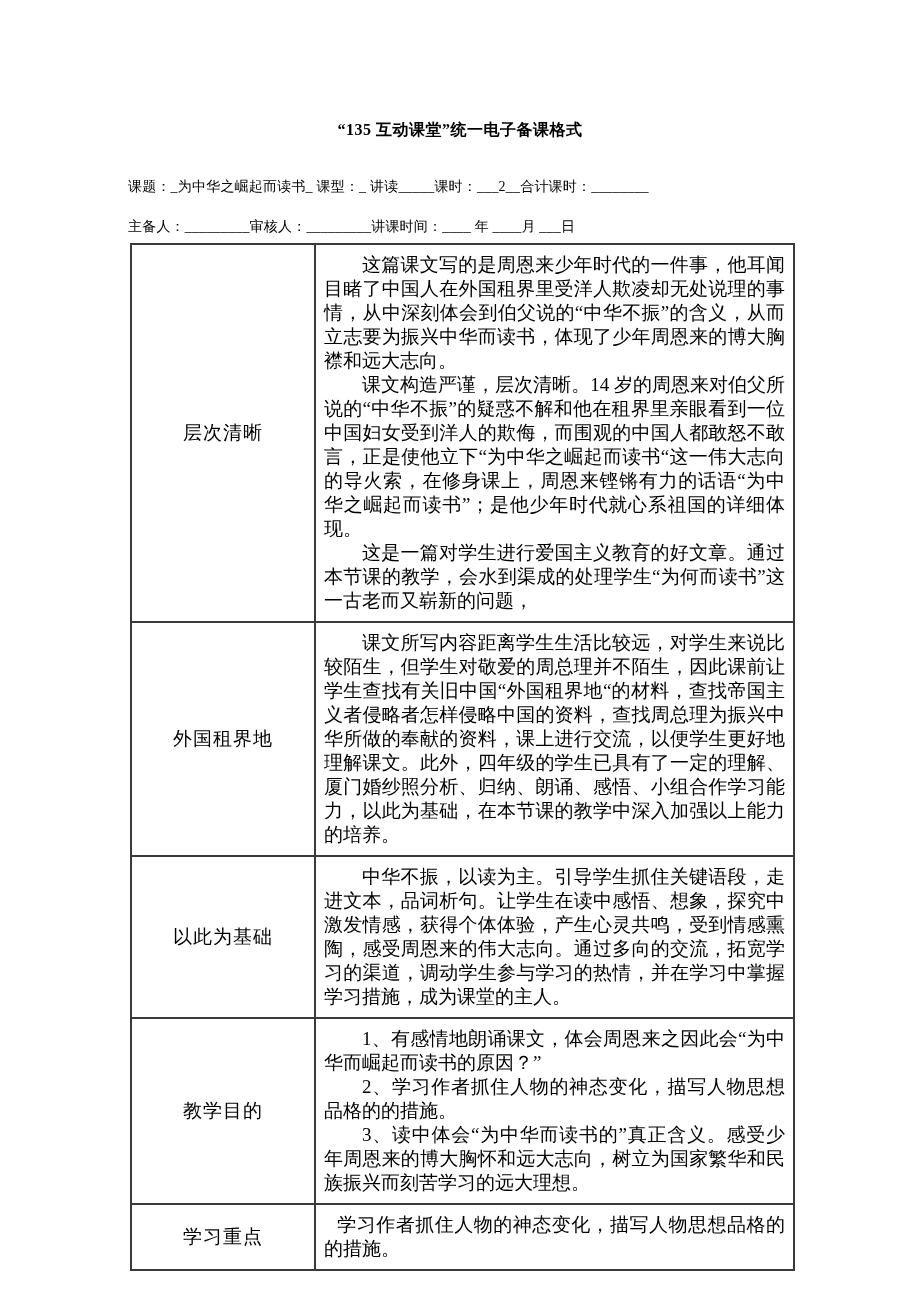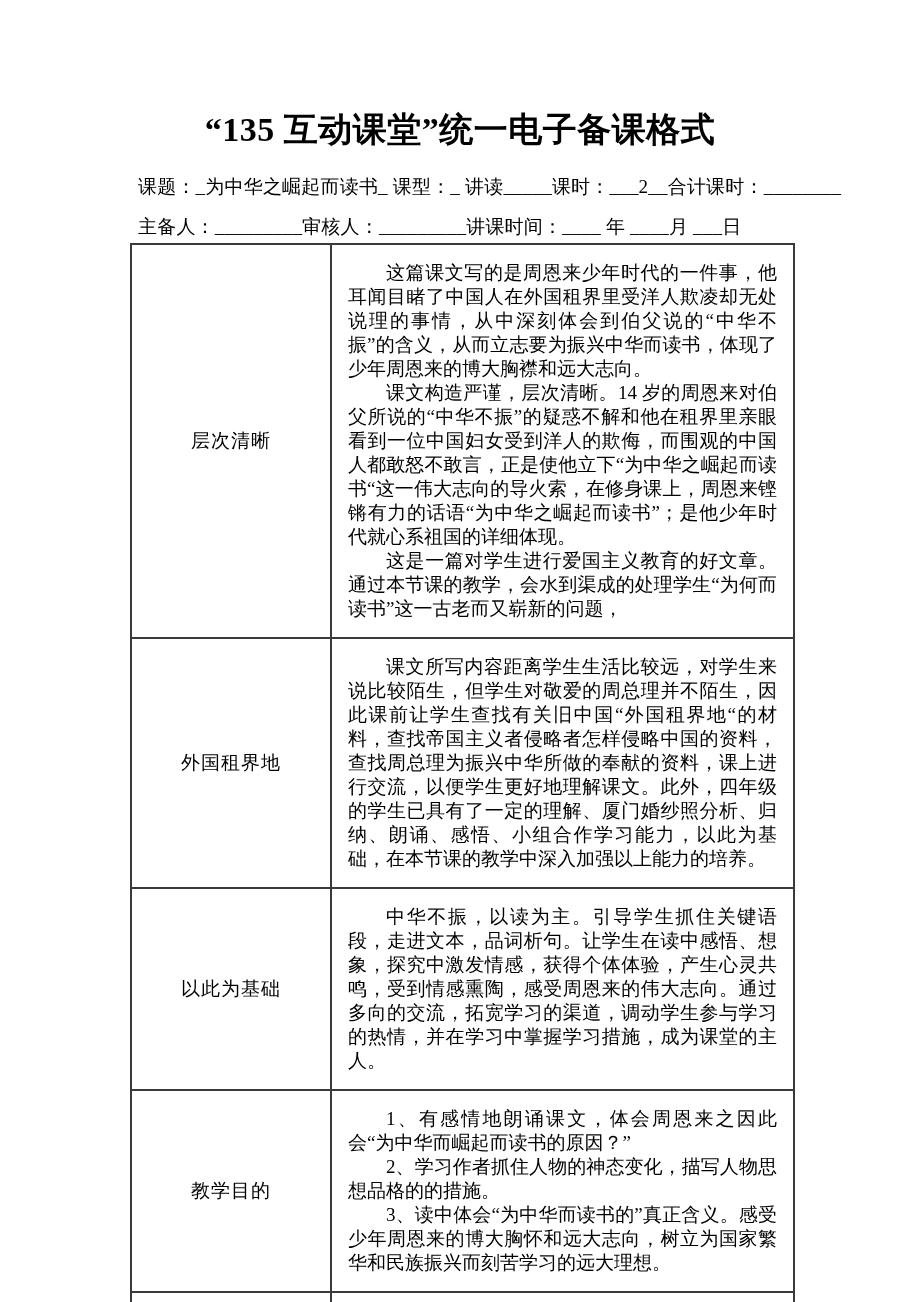--- a/index.html
+++ b/index.html
@@ -16,49 +16,49 @@
     font-family: "Liberation Serif", "DejaVu Serif", serif;
     overflow: hidden;
   }
   .doc-title {
     position: absolute;
     top: 114px;
     left: 0;
     width: 100%;
     margin: 0;
     text-align: center;
-    font-size: 34px;
+    font-size: 16px;
     font-weight: 700;
     letter-spacing: 0.5px;
     line-height: 32px;
   }
   .meta-line {
     position: absolute;
-    left: 138px;
-    font-size: 19px;
+    left: 128px;
+    font-size: 14px;
     line-height: 24px;
     white-space: pre;
     letter-spacing: 0.2px;
   }
   .meta-line-1 { top: 175px; }
   .meta-line-2 { top: 215px; }
 
   table.plan-table {
     position: absolute;
     top: 243px;
     left: 130px;
     width: 665px;
     border-collapse: collapse;
     table-layout: fixed;
     font-size: 19px;
   }
   .plan-table td {
     border: 2px solid #3a3a3a;
     vertical-align: middle;
-    padding: 16px;
+    padding: 8px;
   }
   .label-cell {
     width: 166px;
     text-align: center;
     letter-spacing: 1px;
   }
   .content-cell {
     padding: 2px 6px 2px 8px;
   }
   .content-cell p {

